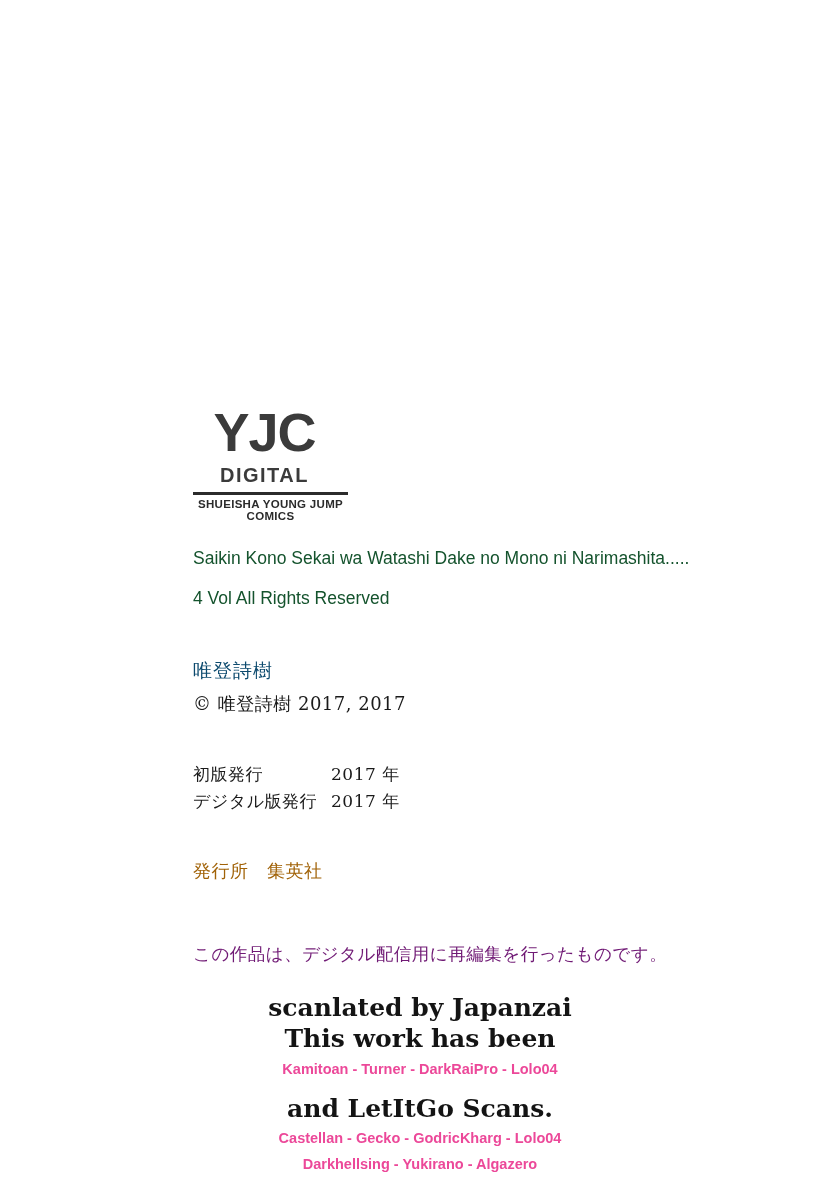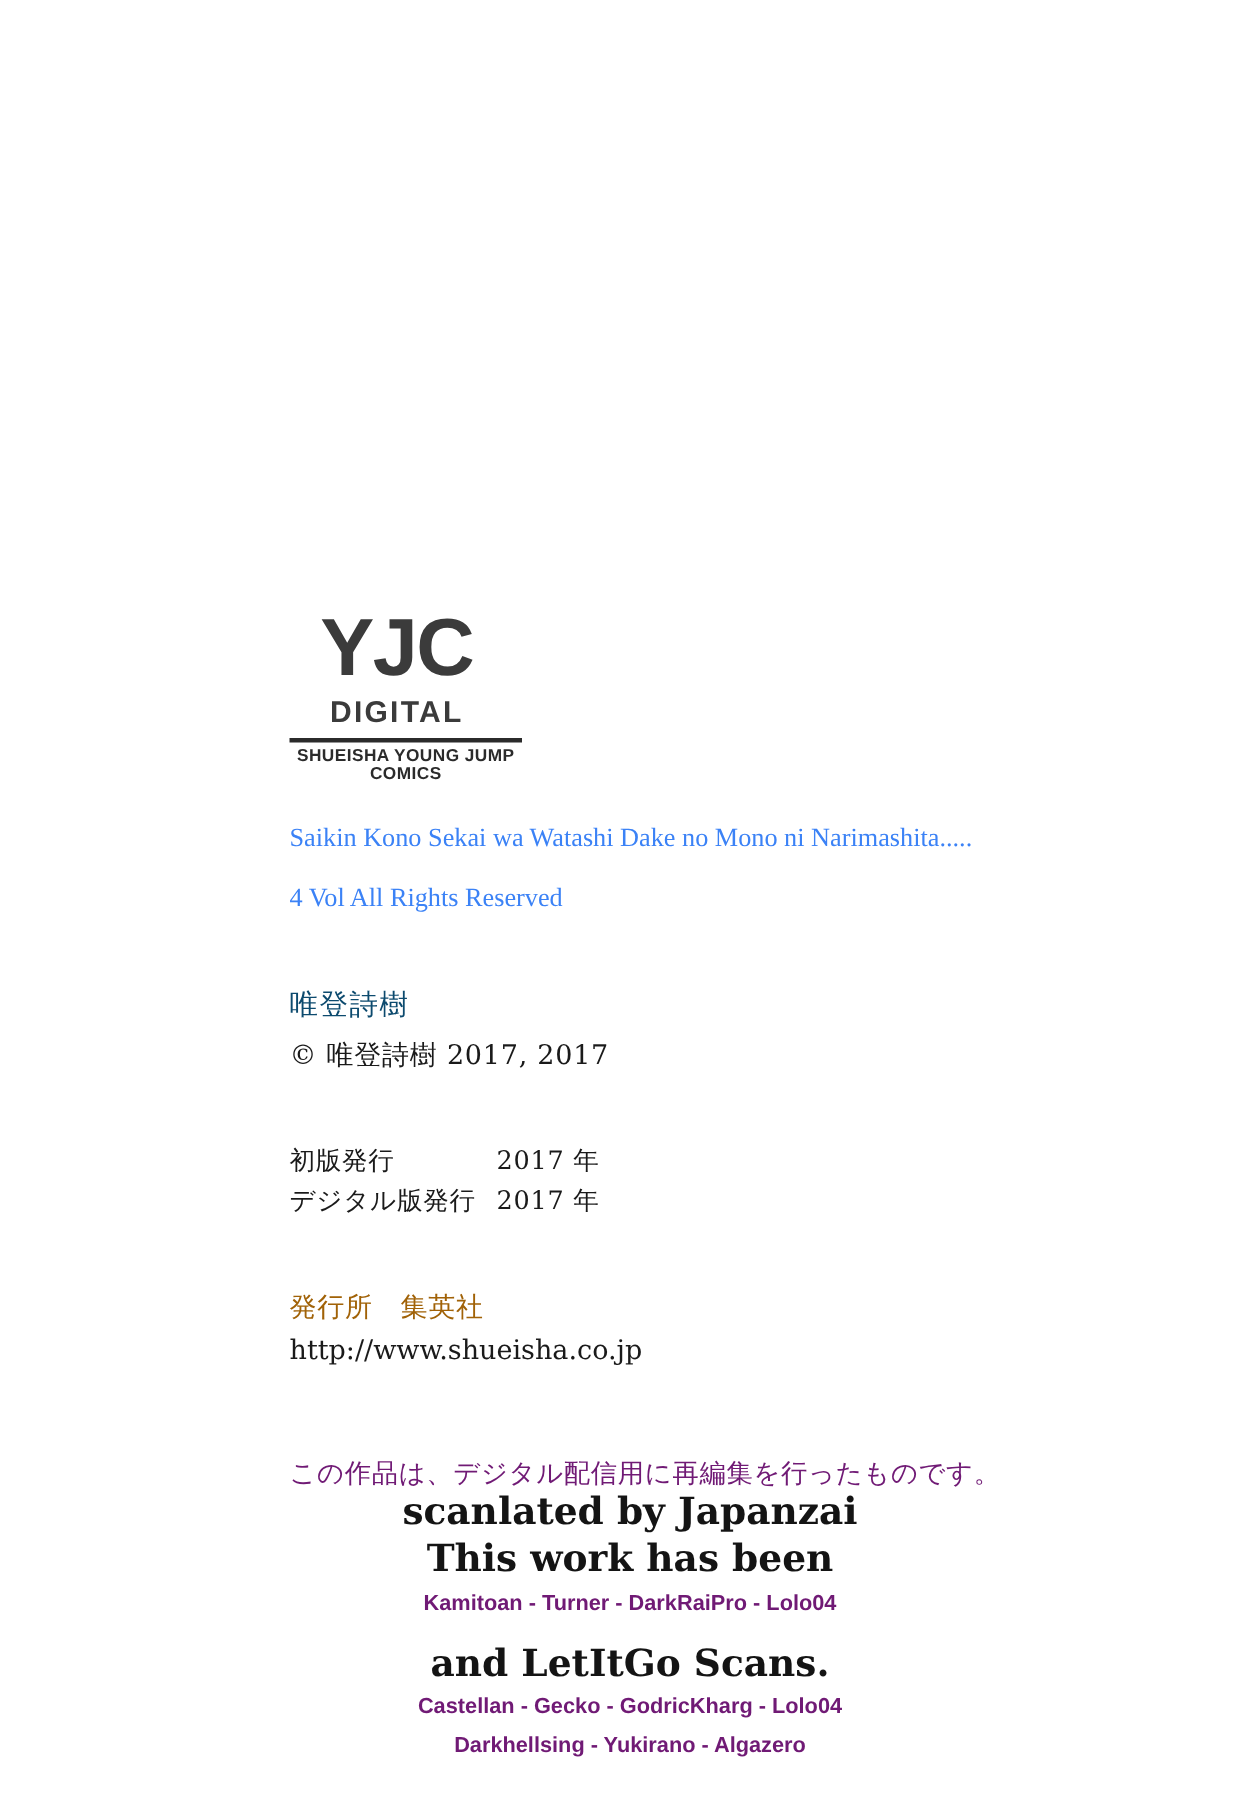--- a/index.html
+++ b/index.html
@@ -70,23 +70,23 @@
   }
 
   
   .colophon {
     position: absolute;
     left: 193px;
     top: 545px;
     width: 600px;
   }
   .line-latin {
-    font-family: Liberation Serif, serif;
+    font-family: Liberation Sans, sans-serif;
     font-size: 17.5px;
-    color: #3b82f6;
+    color: #14532d;
     line-height: 1.5;
     margin: 0 0 14px 0;
   }
   .line-latin.second {
     margin-bottom: 0;
   }
 
   .block-author {
     margin-top: 46px;
   }
@@ -169,21 +169,21 @@
     font-size: 25px;
     font-weight: bold;
     color: #141414;
     line-height: 1.22;
     margin: 0;
   }
   .credit-names {
     font-family: "Liberation Sans", sans-serif;
     font-size: 14.5px;
     font-weight: bold;
-    color: #701a75;
+    color: #ec4899;
     line-height: 1.35;
     margin: 6px 0 0 0;
   }
   .credit-head.second {
     margin-top: 14px;
   }
   .credit-names.group2 {
     margin-top: 5px;
   }
 </style>
@@ -215,21 +215,20 @@
         <span class="date-value">2017 年</span>
       </div>
       <div class="date-row">
         <span class="date-label">デジタル版発行</span>
         <span class="date-value">2017 年</span>
       </div>
     </div>
 
     <div class="block-publisher">
       <div class="publisher-row">発行所　集英社</div>
-      <div class="publisher-url">http://www.shueisha.co.jp</div>
     </div>
 
     <div class="block-note">
       <div class="note-text">この作品は、デジタル配信用に再編集を行ったものです。</div>
     </div>
 
   </div>
 
   <div class="credits">
     <p class="credit-head">scanlated by Japanzai</p>

